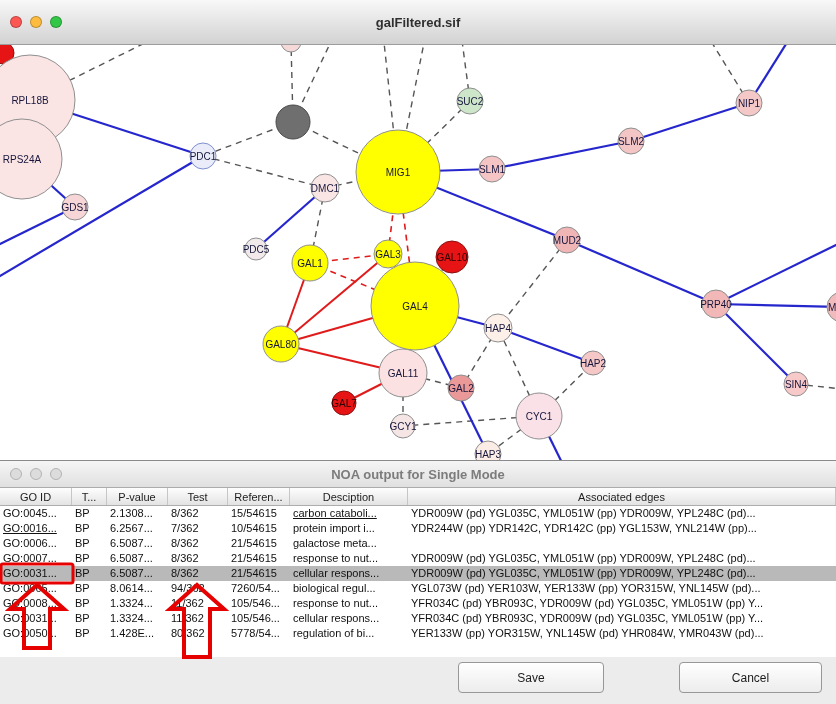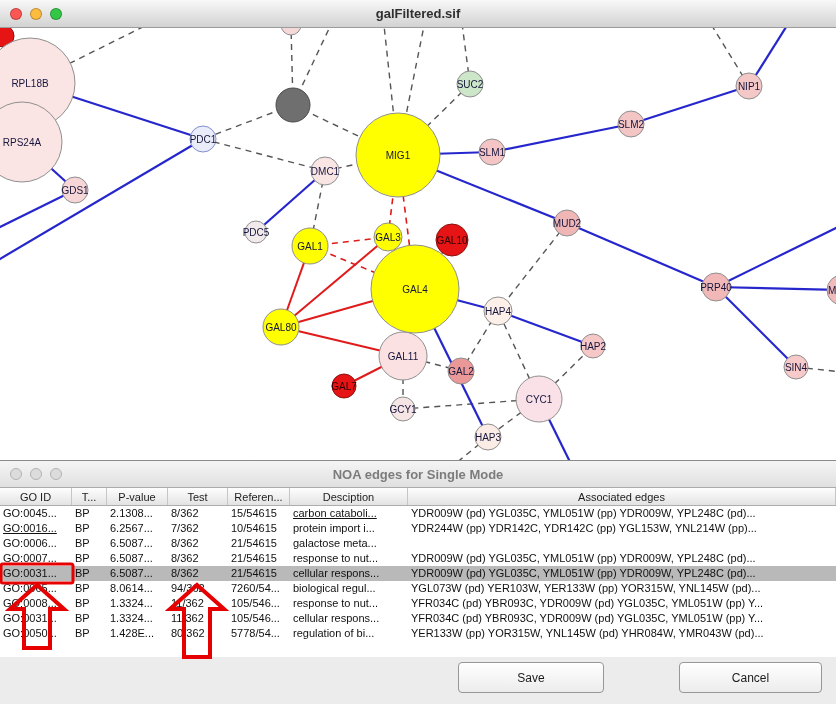--- a/index.html
+++ b/index.html
@@ -5,21 +5,21 @@
   * { margin:0; padding:0; box-sizing:border-box; }
   html,body { background:#555; }
   body { font-family:"Liberation Sans", sans-serif; }
   .stage { position:relative; width:836px; height:704px; background:#fff; overflow:hidden; }
 
   
   .window { position:absolute; left:0; width:836px; }
   .top-window { top:0; height:460px; background:#fff; }
   .bottom-window { top:460px; height:244px; background:#ececec; border-top:1px solid #8a8a8a; }
 
-  .titlebar { position:relative; height:28px;
+  .titlebar { position:relative; height:45px;
     background:linear-gradient(#f8f8f8,#d2d2d2);
     border-bottom:1px solid #9c9c9c;
     display:flex; align-items:center; justify-content:center; }
   .titlebar .title { font-size:13px; font-weight:bold; color:#2f2f2f; }
   .bottom-window .titlebar { height:27px; background:linear-gradient(#f5f5f5,#e0e0e0); border-bottom:1px solid #ababab; }
   .bottom-window .titlebar .title { color:#7c7c7c; }
 
   .lights { position:absolute; left:10px; top:0; height:100%; display:flex; align-items:center; gap:8px; }
   .light { width:12px; height:12px; border-radius:50%; display:inline-block; border:1px solid rgba(0,0,0,0.25); }
   .light.red    { background:#fc5753; }
@@ -244,21 +244,21 @@
       </svg>
   </section>
 
   <section class="window bottom-window">
     <header class="titlebar">
       <div class="lights">
         <span class="light gray"></span>
         <span class="light gray"></span>
         <span class="light gray"></span>
       </div>
-      <div class="title">NOA edges for Single Mode</div>
+      <div class="title">NOA output for Single Mode</div>
     </header>
 
     <div class="table">
       <div class="thead">
           <div class="th" style="flex: 0 0 72px;">GO ID</div>
           <div class="th" style="flex: 0 0 35px;">T...</div>
           <div class="th" style="flex: 0 0 61px;">P-value</div>
           <div class="th" style="flex: 0 0 60px;">Test</div>
           <div class="th" style="flex: 0 0 62px;">Referen...</div>
           <div class="th" style="flex: 0 0 118px;">Desciption</div>

